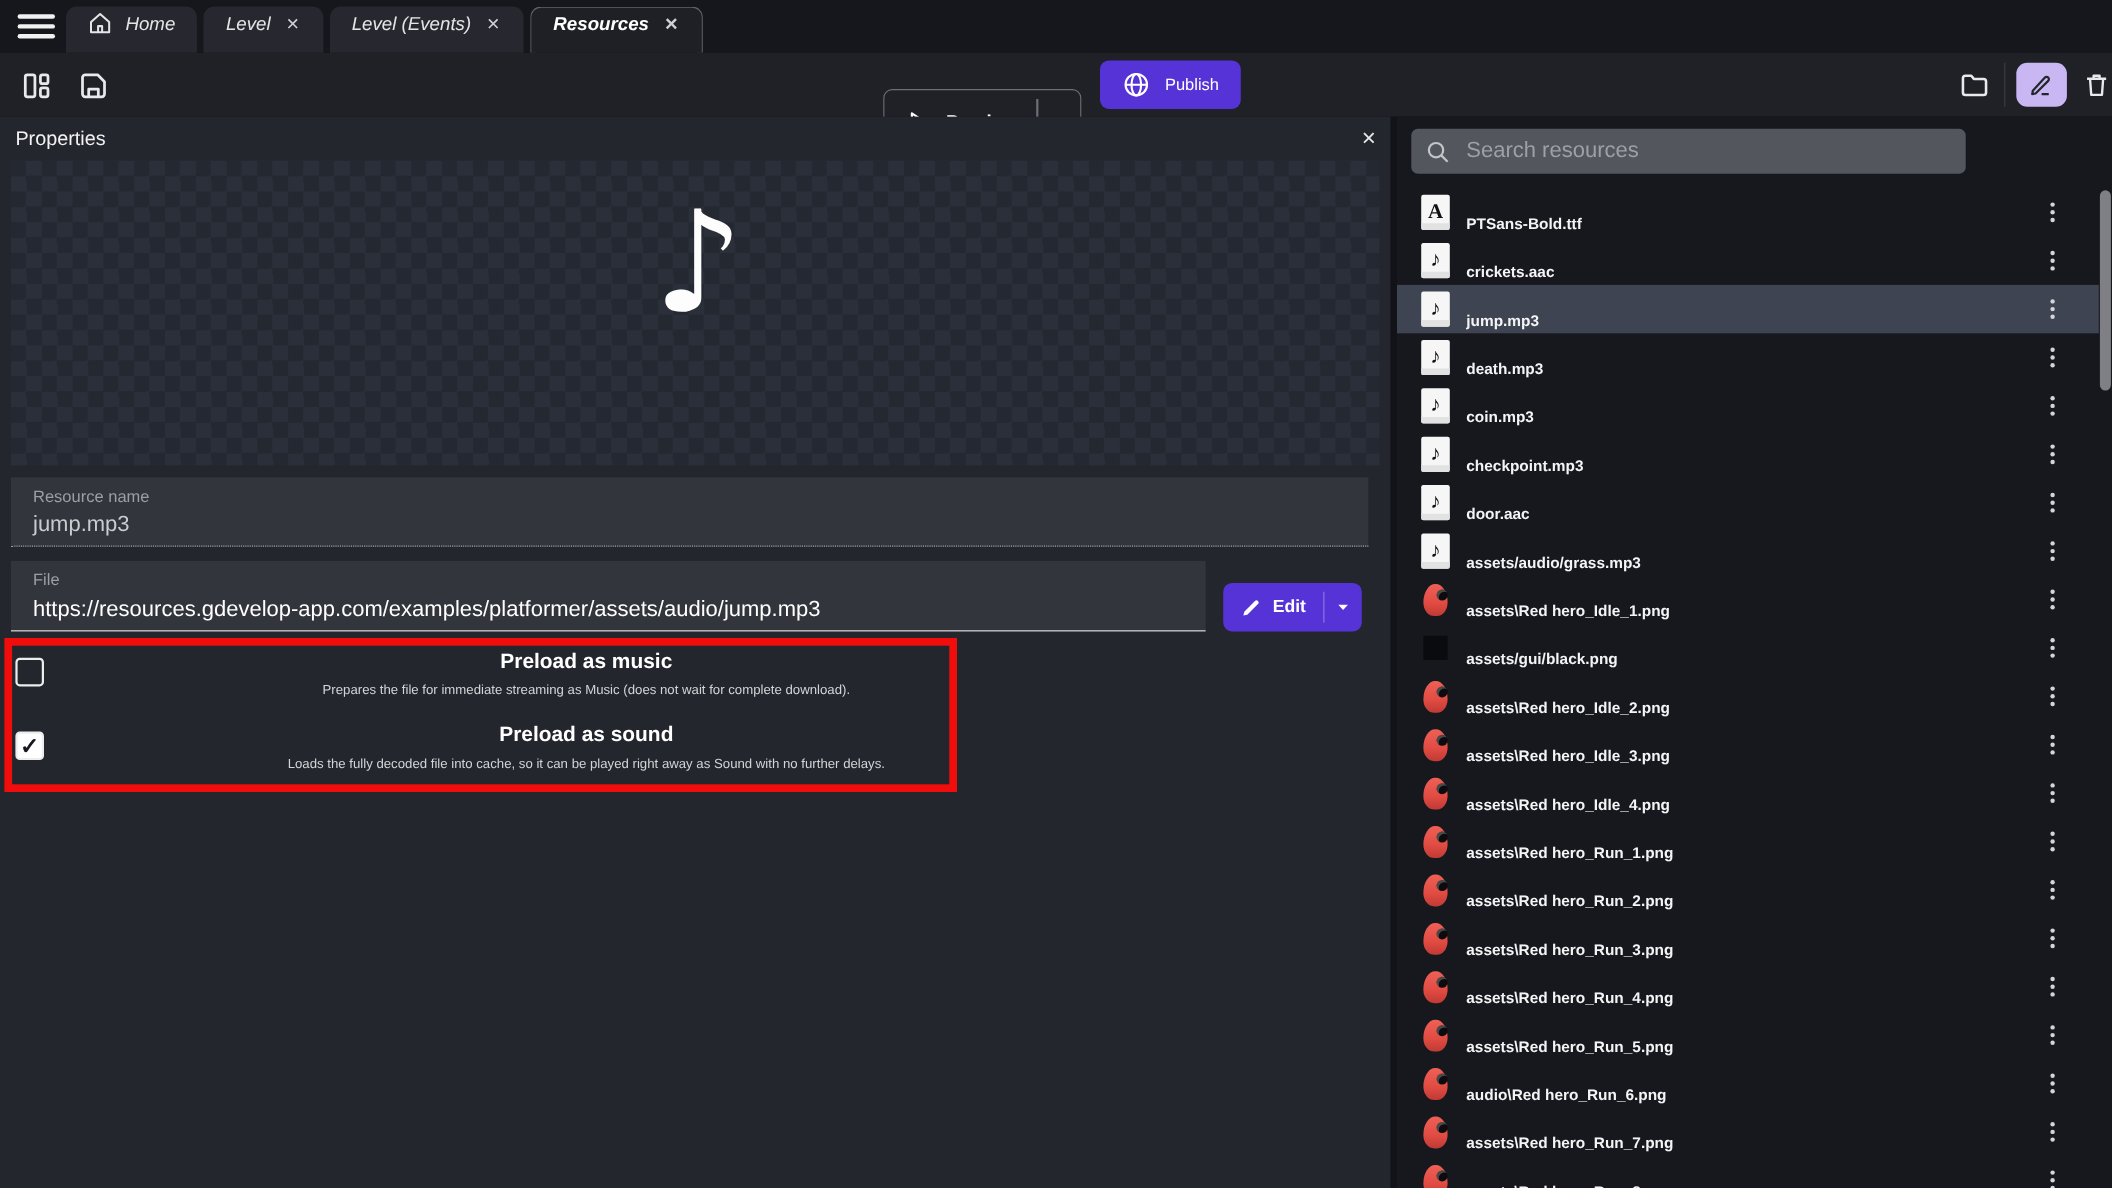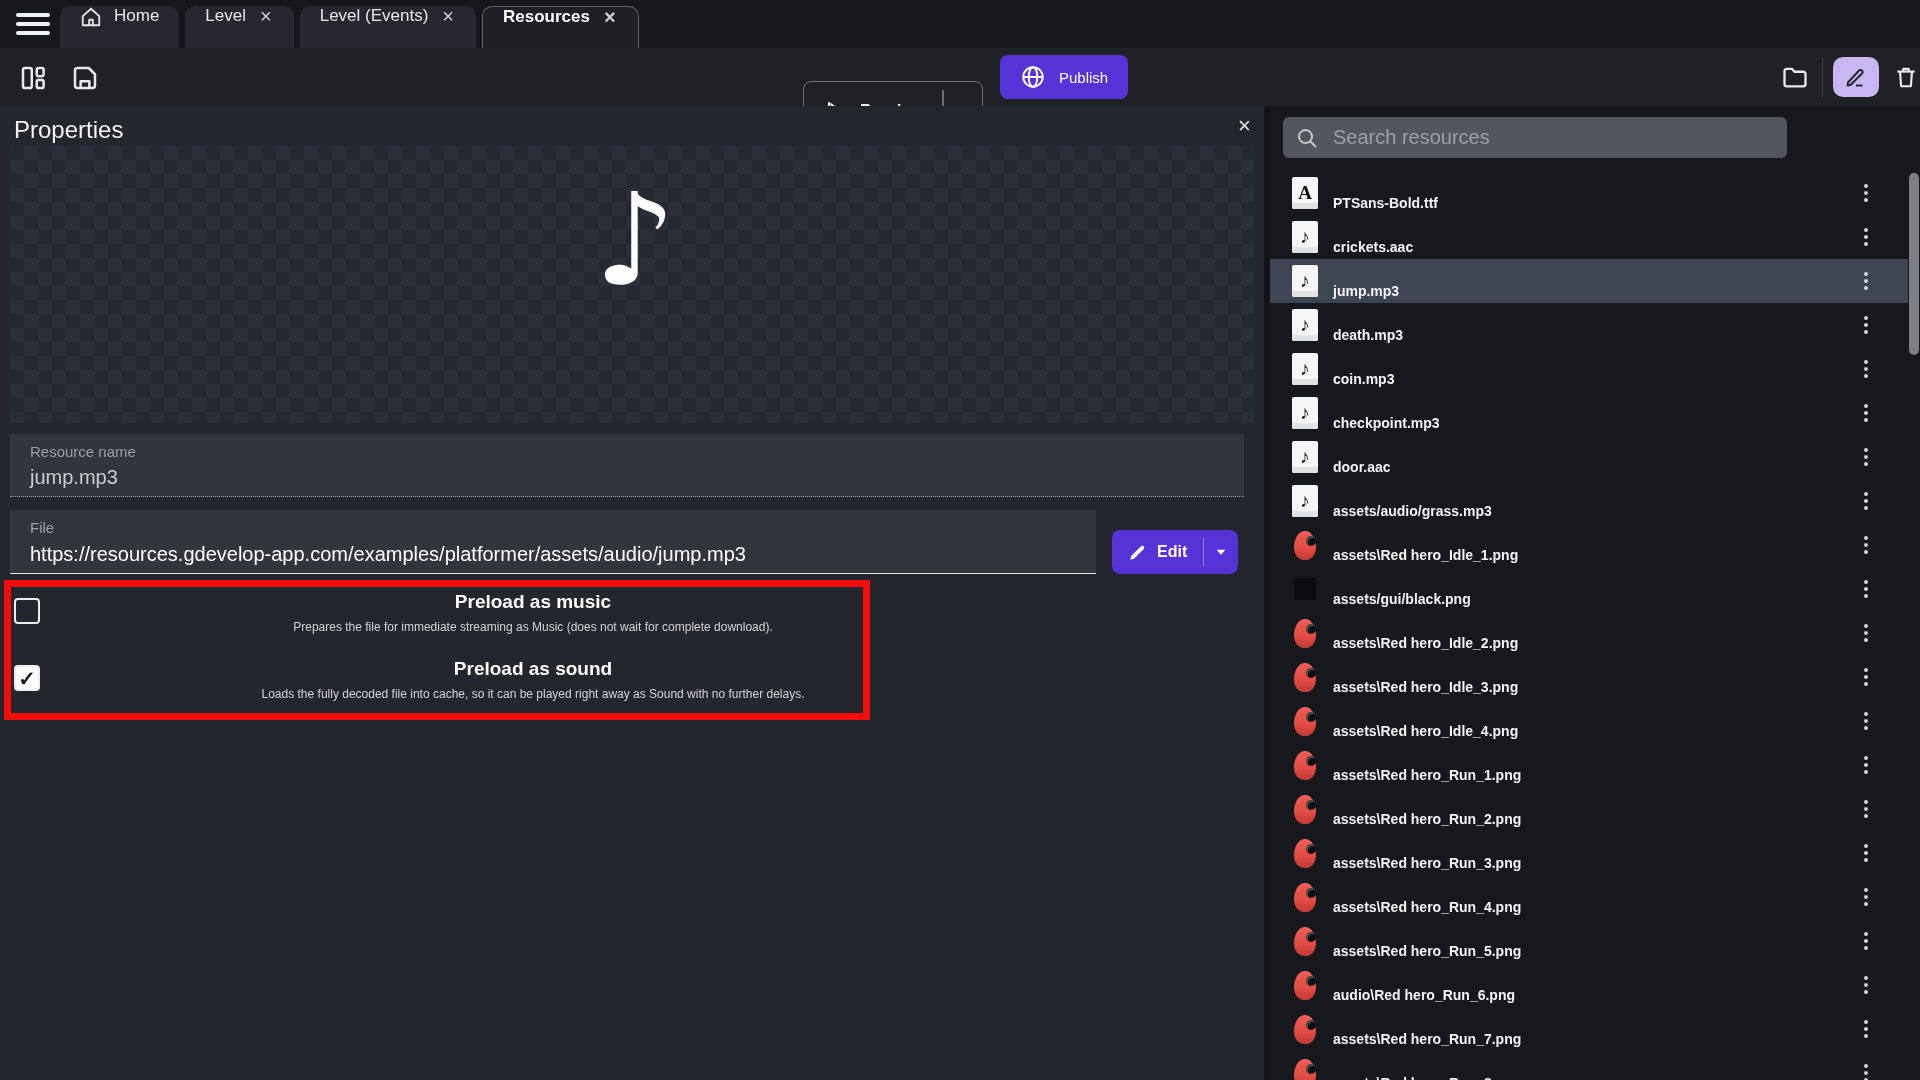--- a/index.html
+++ b/index.html
@@ -10,22 +10,22 @@
     font-family:"Liberation Sans", sans-serif;
   }
   svg { display:block; }
 
   
   .tabbar { position:absolute; left:0; top:0; width:1920px; height:48px; background:#16171c; }
   .hamburger { position:absolute; left:16px; top:13px; width:34px; height:22px; cursor:pointer; }
   .hamburger i { display:block; height:3.5px; background:#f1f1f2; border-radius:2px; margin-bottom:5.5px; }
   .tabs { position:absolute; left:60px; top:0; height:48px; display:flex; align-items:flex-end; gap:6px; }
   .tab {
-    height:42px; display:flex; align-items:flex-start; gap:12px; padding:0 20px;
-    background:#27282f; color:#e4e5e7; font-size:17px; border-radius:10px 10px 0 0; cursor:pointer;
+    height:42px; display:flex; align-items:flex-end; gap:12px; padding:16px 20px;
+    background:#27282f; color:#e4e5e7; font-size:17px; border-radius:10px 10px 0 0; cursor:pointer;font-style:italic;
   }
   .tab.active {
     background:#1e2026; border:1px solid #62646b; border-bottom:none; color:#fff; font-weight:bold;
   }
   .tab .x { font-size:20px; color:#cfd0d3; line-height:1; padding:0 2px; }
   .home-ic { width:22px; height:22px; }
 
   
   .toolbar { position:absolute; left:0; top:48px; width:1920px; height:58px; background:#1f2127; }
   .tb-left { position:absolute; left:16px; top:13px; display:flex; gap:18px; }
@@ -43,21 +43,21 @@
     display:flex; align-items:center; gap:13px; background:#5533d6; border-radius:8px; cursor:pointer;
   }
   .publish-label { font-size:15px; font-weight:normal; color:#fff; }
   .tb-right { position:absolute; left:1778px; top:9px; display:flex; align-items:center; gap:10px; }
   .tb-divider { width:1px; height:40px; background:#3d3f46; }
   .pencil-btn { width:46px; height:40px; border-radius:10px; background:#c9b7f3; display:flex; align-items:center; justify-content:center; cursor:pointer; }
 
   
   .props { position:absolute; left:0; top:106px; width:1264px; height:974px; background:#24262e; }
   .props-header { position:absolute; left:0; top:0; width:100%; height:40px; }
-  .props-title { position:absolute; left:14px; top:10px; font-size:24px; color:#f2f2f3; }
+  .props-title { position:absolute; left:14px; top:10px; font-size:18px; color:#f2f2f3; }
   .props-close { position:absolute; left:1232px; top:7px; font-size:22px; color:#e8e8e9; cursor:pointer; padding:0 6px; }
   .checker {
     position:absolute; left:10px; top:40px; width:1244px; height:277px;
     background-color:#232831;
     background-image:conic-gradient(#2a2f39 90deg, #232831 90deg 180deg, #2a2f39 180deg 270deg, #232831 270deg);
     background-size:28px 28px;
   }
   .big-note { position:absolute; left:455px; top:30px; width:340px; text-align:center;
     font-size:128px; color:#fdfdfd; font-family:"DejaVu Sans", sans-serif; line-height:1; }
   .field-box { position:absolute; background:#33353d; border-bottom:1px solid; padding:9px 20px 0 20px; cursor:text; }

